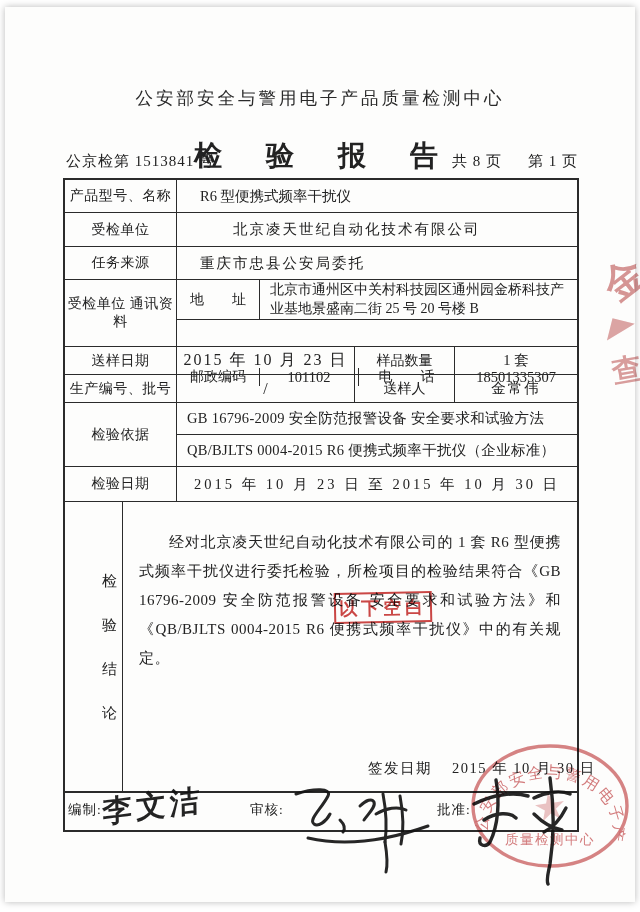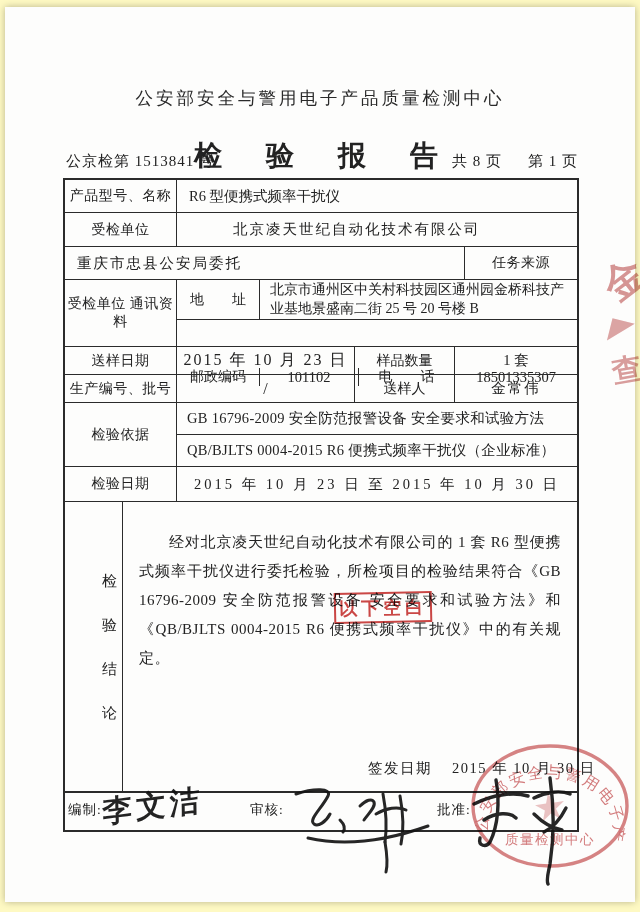--- a/index.html
+++ b/index.html
@@ -1,17 +1,17 @@
 <!DOCTYPE html>
 <html><head>
 <meta charset="utf-8">
 <style>
   * { margin:0; padding:0; box-sizing:border-box; }
   body { background:#d8d8d6; font-family:"Liberation Serif","DejaVu Serif",serif; color:#222; }
-  .canvas { position:relative; width:640px; height:912px; margin:0 auto; background:#fef9c3; overflow:hidden; }
+  .canvas { position:relative; width:640px; height:912px; margin:0 auto; background:#ffffff; overflow:hidden; }
   .page { position:absolute; left:5px; top:7px; width:630px; height:895px; background:#fdfdfc;
           box-shadow:0 0 7px rgba(0,0,0,.28); }
   
   .org-name { position:absolute; left:0; top:86px; width:640px; text-align:center;
               font-size:17.5px; letter-spacing:3px; color:#2a2a2a; }
   .doc-title { position:absolute; left:0; top:112px; width:640px; text-align:center;
                font-size:28px; font-weight:bold; letter-spacing:8px; color:#222;margin-top:25px; }
   .meta-row { position:absolute; left:66px; top:152px; width:512px; display:flex;
               justify-content:space-between; font-size:15px; letter-spacing:1px; }
   .meta-right { display:flex; gap:26px; }
@@ -19,21 +19,21 @@
   .doc-table { position:absolute; left:63px; top:178px; width:516px; height:654px;
                border:2px solid #2b2b2b; display:flex; flex-direction:column; background:transparent; }
   .tr { display:flex; border-bottom:1px solid #2b2b2b; }
   .tr:last-child { border-bottom:none; }
   .td { border-right:1px solid #2b2b2b; display:flex; align-items:center; }
   .td:last-child { border-right:none; }
   .lbl { width:112px; flex:0 0 112px; justify-content:center; text-align:center;
          font-size:14px; letter-spacing:.5px; line-height:18px; }
   .val { flex:1; padding-left:12px; font-size:14.5px;text-align:right; }
   .center { justify-content:center; padding-left:0; text-align:center; }
-  .h33{height:33px;} .h34{height:34px;gap:44px;} .h67{height:67px;} .h28{height:28px;}
+  .h33{height:33px;gap:11px;} .h34{height:34px;gap:44px;} .h67{height:67px;} .h28{height:28px;}
   .h64{height:64px;} .h35{height:35px;} .h291{height:291px;}
   .grow{flex:1;}
   .subcol { flex:1; display:flex; flex-direction:column; }
   .subrow { display:flex; border-bottom:1px solid #2b2b2b; flex:0 0 auto; }
   .subrow:last-child { border-bottom:none; flex:1;margin-top:48px; }
   .sublbl { width:83px; flex:0 0 83px; justify-content:center; font-size:14px; }
   .addr { flex:1; padding:3px 8px 3px 10px; font-size:14px; line-height:18.5px; align-items:center; }
   .pc-val { width:99px; flex:0 0 99px; justify-content:center; font-size:14.5px; }
   .ph-lbl { width:96px; flex:0 0 96px; justify-content:center; font-size:14px; }
   .v178 { width:178px; flex:0 0 178px; }
@@ -91,22 +91,22 @@
       <div class="td lbl">产品型号、名称</div>
       <div class="td val">R6 型便携式频率干扰仪</div>
     </div>
 
     <div class="tr h34">
       <div class="td lbl">受检单位</div>
       <div class="td val ls2">北京凌天世纪自动化技术有限公司</div>
     </div>
 
     <div class="tr h33">
+      <div class="td lbl">任务来源</div>
       <div class="td val ls2">重庆市忠县公安局委托</div>
-      <div class="td lbl">任务来源</div>
     </div>
 
     <div class="tr h67">
       <div class="td lbl">受检单位 通讯资料</div>
       <div class="subcol">
         <div class="subrow" style="height:40px;">
           <div class="td sublbl">地　　址</div>
           <div class="td addr">北京市通州区中关村科技园区通州园金桥科技产业基地景盛南二街 25 号 20 号楼 B</div>
         </div>
         <div class="subrow">

